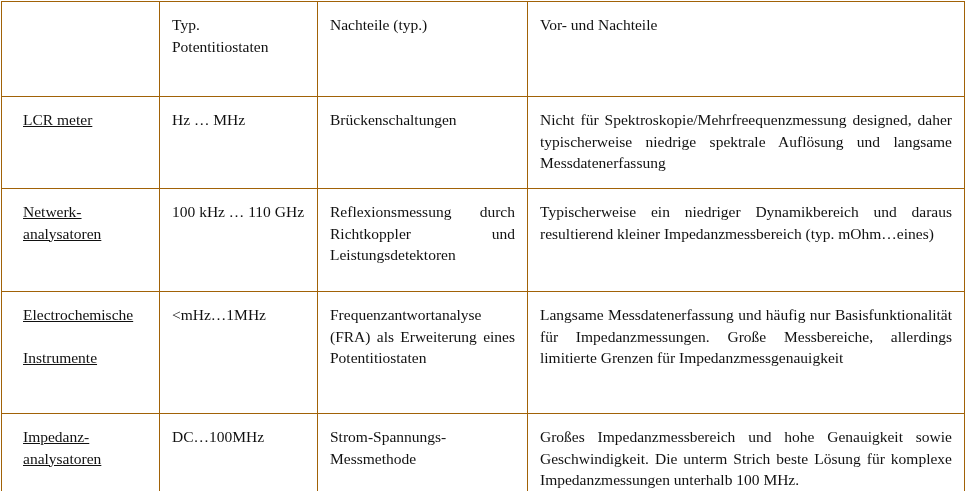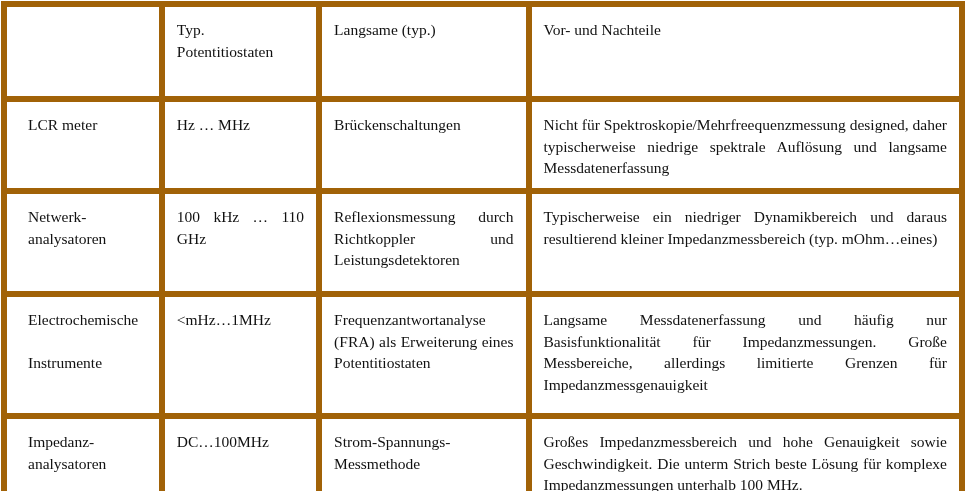--- a/index.html
+++ b/index.html
@@ -7,47 +7,47 @@
     .tbl {
       position: absolute; left: 1px; top: 1px;
       border-collapse: collapse;
       table-layout: fixed;
       font-family: "Liberation Serif", "DejaVu Serif", serif;
       font-size: 15.5px;
       line-height: 21.5px;
       color: #111111;
     }
     .tbl td {
-      border: 6px solid #a16207;
+      border: 1px solid #a16207;
       vertical-align: top;
       padding: 12px 12px 6px 12px;
       box-sizing: border-box;
     }
-    .tbl td.c0 { padding-left: 21px; }
+    .tbl td.c0 { padding-left: 21px; text-decoration: underline; }
     .j { text-align: justify; text-align-last: left; }
     .gap { display: block; height: 21px; }
   </style>
 </head>
 <body>
 
 <table class="tbl">
   <colgroup>
     <col style="width:158px">
     <col style="width:158px">
     <col style="width:210px">
     <col style="width:437px">
   </colgroup>
   <tbody>
       <tr style="height:95px">
     <td class="c0"></td>
     <td>
       <span>Typ.</span><br>
       <span>Potentitiostaten</span>
     </td>
-    <td>Langsame (typ.)</td>
+    <td>Nachteile (typ.)</td>
     <td>Vor- und Nachteile</td>
   </tr>
 
   <tr style="height:92px">
     <td class="c0">LCR meter</td>
     <td>Hz … MHz</td>
     <td class="j">Brückenschaltungen</td>
     <td class="j">Nicht für Spektroskopie/Mehrfreequenzmessung designed, daher typischerweise niedrige spektrale Auflösung und langsame Messdatenerfassung</td>
   </tr>
 

